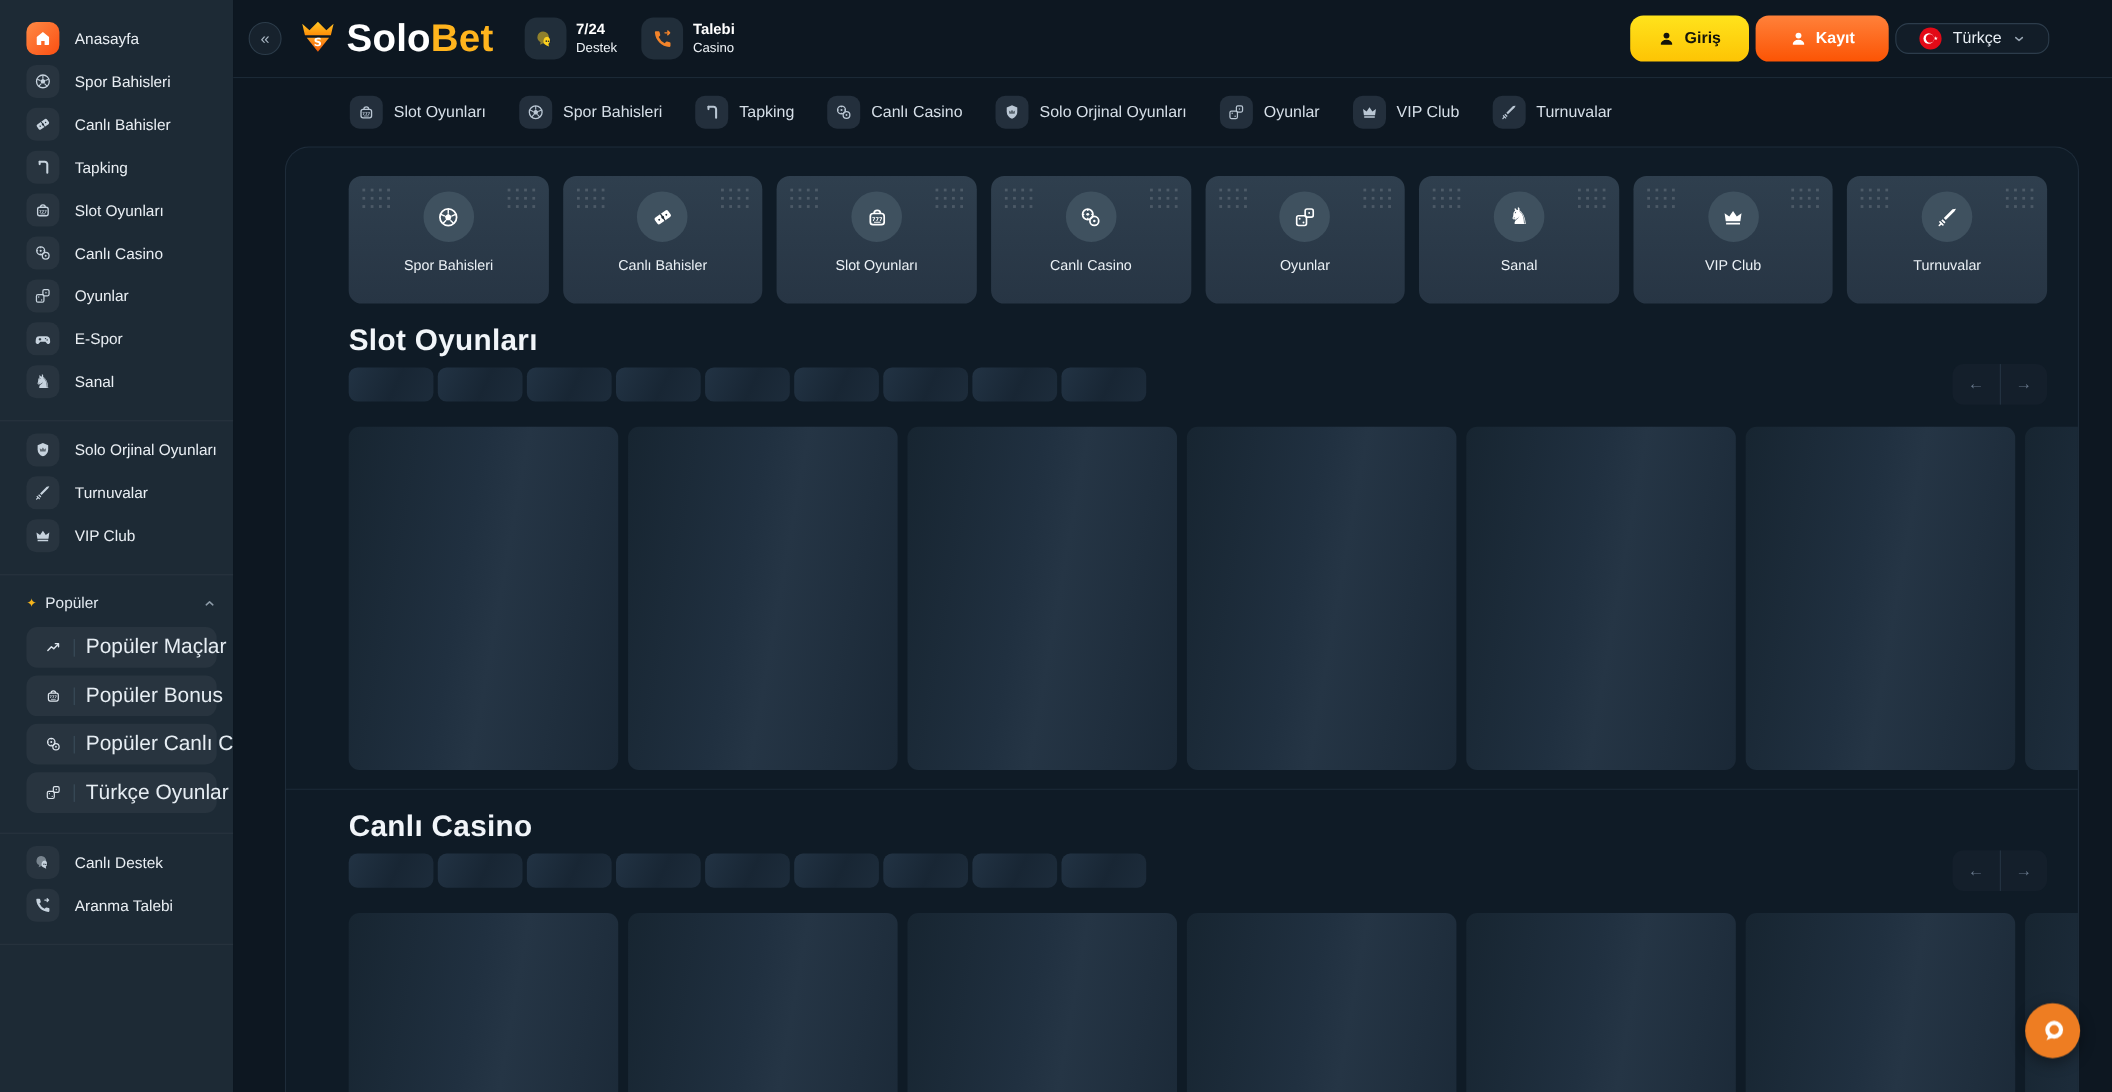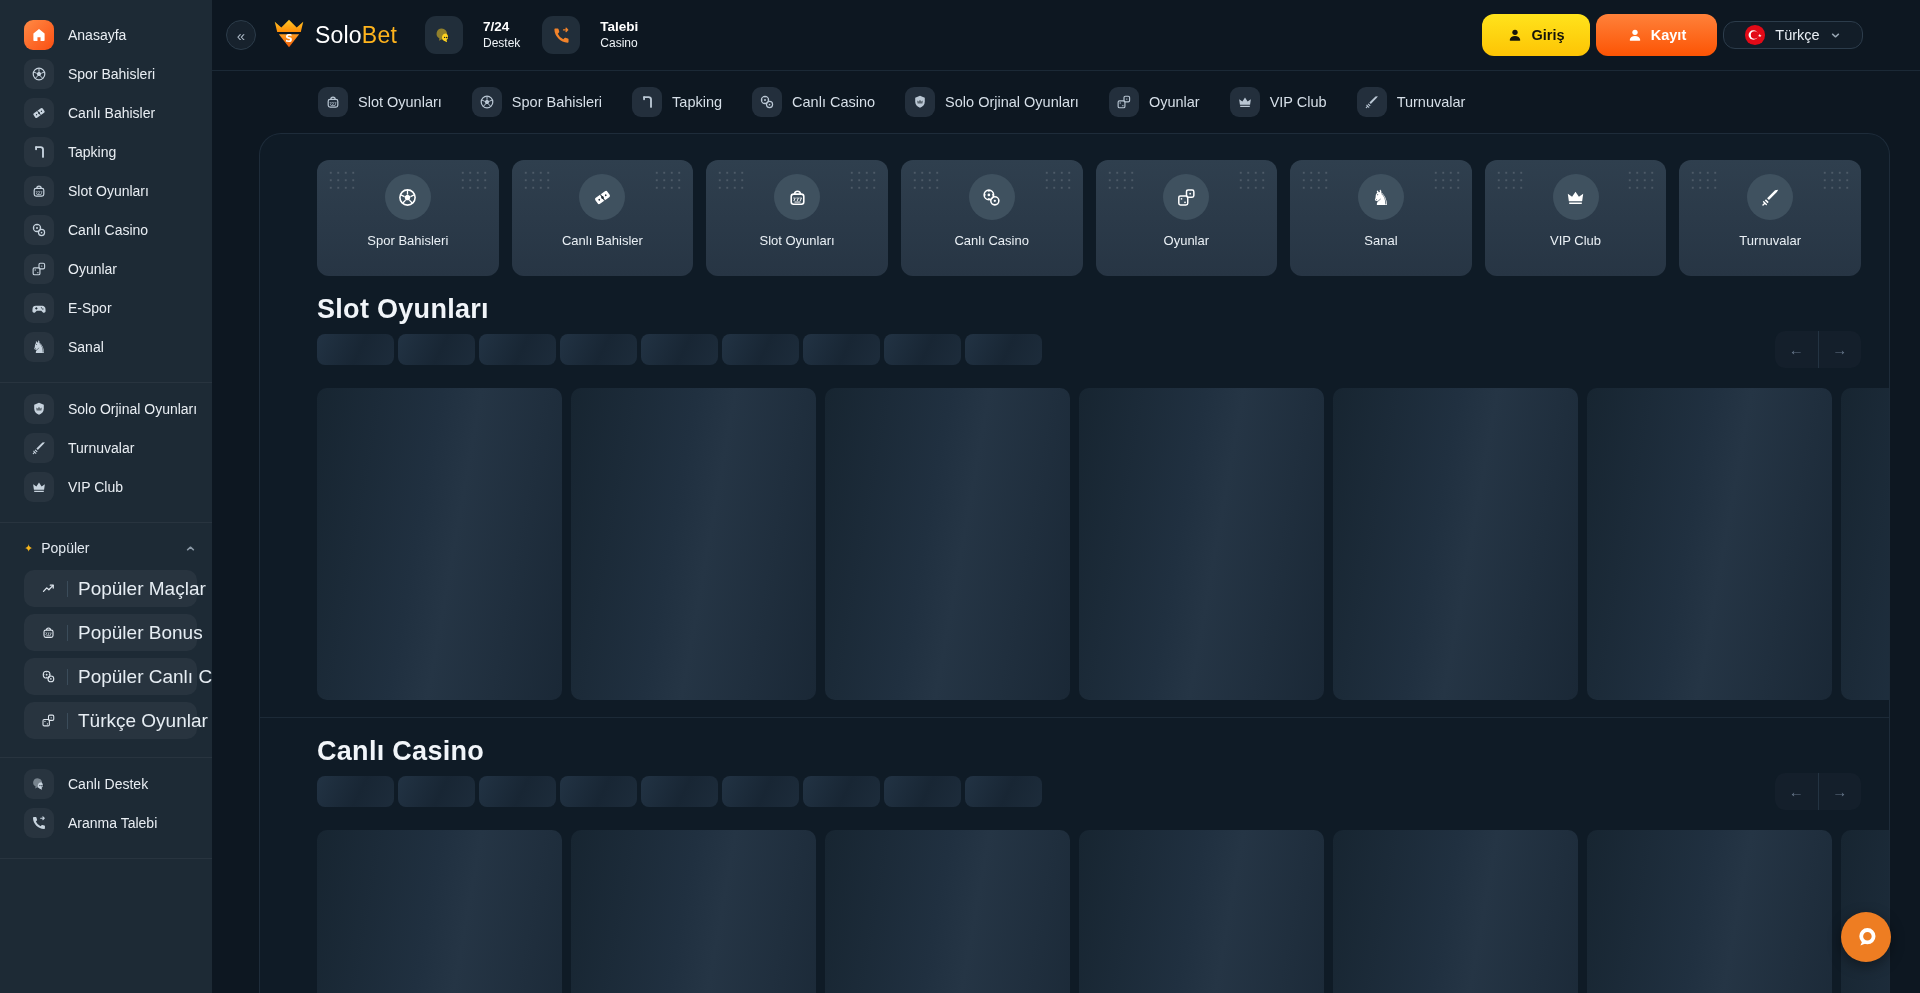--- a/index.html
+++ b/index.html
@@ -25,24 +25,24 @@
   .s-pill .pic{width:16px;color:#dde5ed;display:flex;flex:none}
   .s-pill .pic svg{width:15px;height:15px}
   .s-pill .pdiv{width:1px;height:16px;background:#3b4c5a;flex:none}
 
   
   .main{flex:1;min-width:0;background:#0d1721;display:flex;flex-direction:column}
   .topbar{height:70px;display:flex;align-items:center;padding:0 57px 0 6px;flex:none}
   .collapse-btn{width:30px;height:30px;border-radius:50%;border:1px solid #2c3c4a;background:#17222d;color:#aab7c4;font-size:15px;display:flex;align-items:center;justify-content:center;margin-left:8px;cursor:pointer;font-family:inherit}
   .logo{display:flex;align-items:center;gap:8px;margin-left:15px;cursor:pointer}
   .logo svg{width:36px;height:37px}
-  .logo-text{font-size:23px;font-weight:normal;letter-spacing:.2px;color:#fff}
+  .logo-text{font-size:35px;font-weight:bold;letter-spacing:.2px;color:#fff}
   .logo-text .b{color:#ffb41d}
   .hchips{display:flex;gap:22px;margin-left:28px}
-  .hchip{display:flex;align-items:center;gap:20px;cursor:pointer}
+  .hchip{display:flex;align-items:center;gap:9px;cursor:pointer}
   .hchip .ibox{width:38px;height:38px;border-radius:11px;background:#212e3a;display:flex;align-items:center;justify-content:center;flex:none}
   .hchip .ibox svg{width:19px;height:19px}
   .hchip.support .ibox{color:#ffd21e}
   .hchip.call .ibox{color:#f2832a}
   .hchip .txt{line-height:1.3}
   .hchip .t{font-size:13.5px;font-weight:bold;color:#fff}
   .hchip .s{font-size:12px;color:#eef3f7;font-weight:normal}
   .auth{margin-left:auto;display:flex;gap:6px;align-items:center}
   .btn{height:42px;border-radius:12px;display:flex;align-items:center;justify-content:center;gap:8px;font-weight:bold;font-size:14.5px;border:none;cursor:pointer;font-family:inherit}
   .btn svg{width:16px;height:16px}

